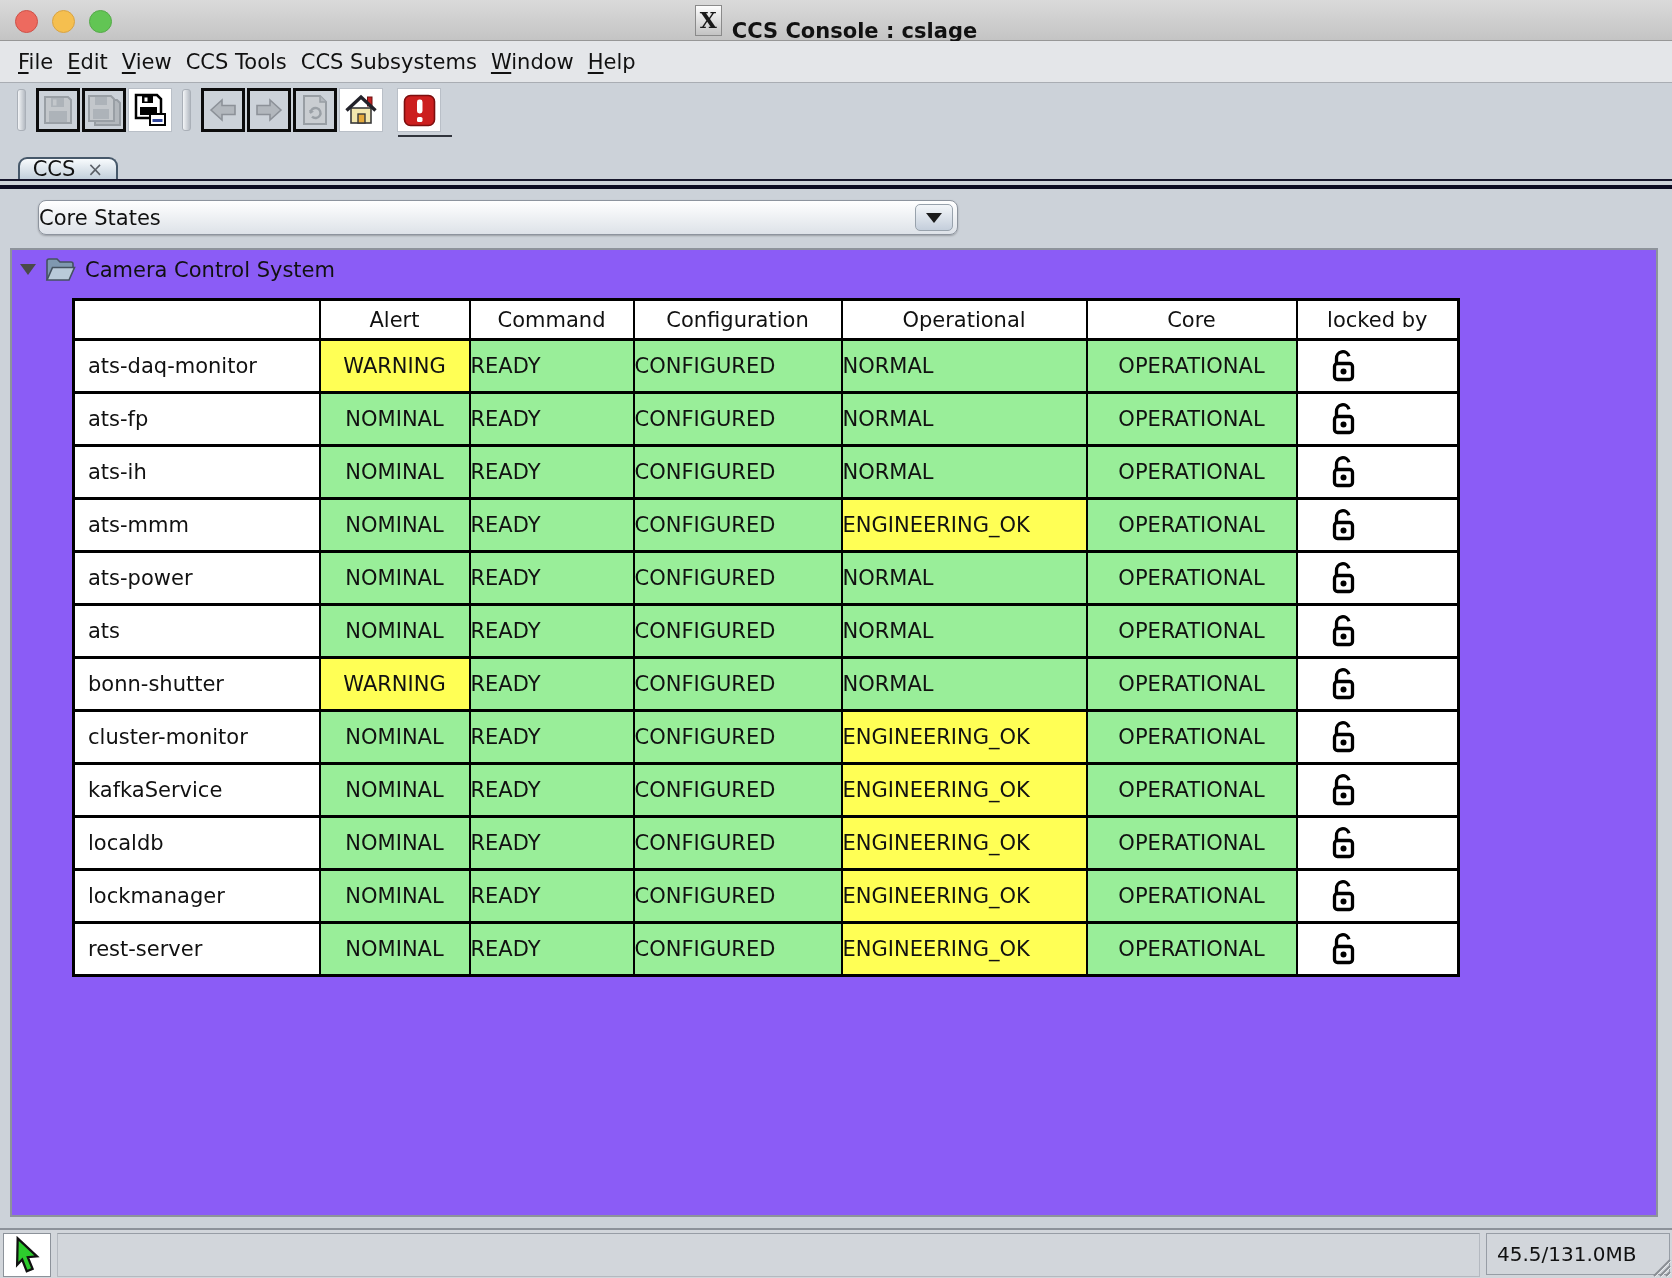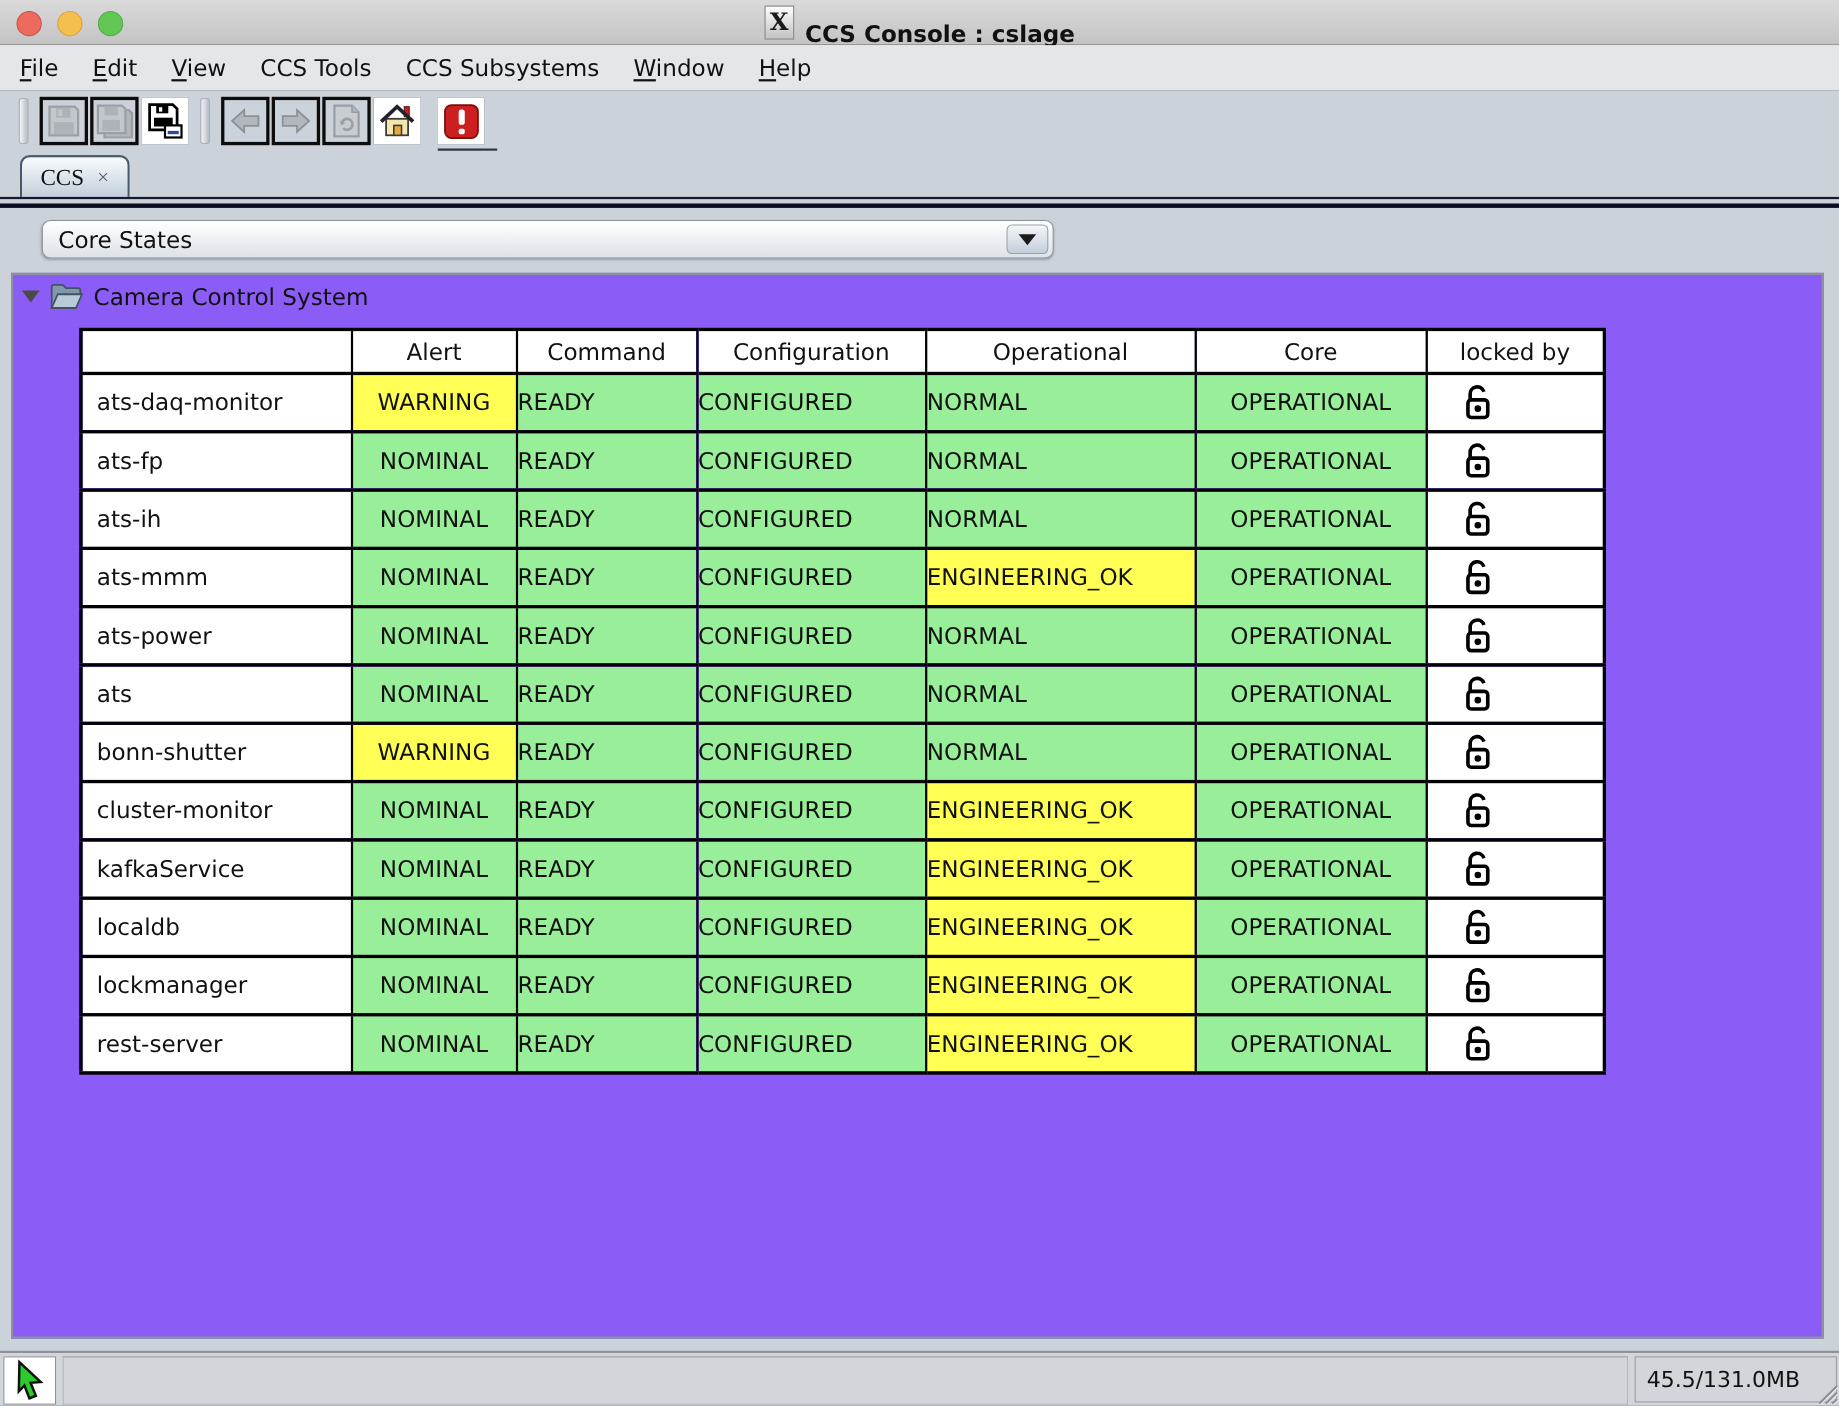--- a/index.html
+++ b/index.html
@@ -16,47 +16,47 @@
   .tl.green{left:89px;background:#62c554;border:1px solid #55aa49;}
   .title-wrap{position:absolute;left:0;right:0;top:0;height:40px;
     display:flex;align-items:center;justify-content:center;gap:10px;}
   .x11-badge{display:inline-flex;align-items:center;justify-content:center;
     width:25px;height:29px;background:linear-gradient(#fdfdfd,#c3c3c3);
     border:1px solid #8a8a8a;font-family:"DejaVu Serif","Liberation Serif",serif;
     font-size:22px;font-weight:bold;color:#1a1a1a;}
   .title-text{font-size:21px;font-weight:bold;margin-top:21px;}
   
   .menubar{position:absolute;top:41px;left:0;right:0;height:41px;background:#e4e6e9;
-    border-bottom:1px solid #a9adb3;display:flex;align-items:center;gap:31px;
+    border-bottom:1px solid #a9adb3;display:flex;align-items:center;gap:14px;
     padding-left:18px;font-size:21px;}
   .menu-item{cursor:default;}
   .menu-item u{text-decoration:underline;text-underline-offset:3px;}
   
   .toolbar{position:absolute;top:83px;left:0;right:0;height:54px;background:#ccd2d9;
     display:flex;align-items:center;padding-left:8px;}
   .grip{width:7px;height:40px;margin:0 9px;border-radius:3px;
     background:linear-gradient(90deg,#f4f6f8,#b4bac2);border:1px solid #aab0b8;}
   .tbtn{width:44px;height:44px;display:flex;align-items:center;justify-content:center;
     margin:0 1px;box-sizing:border-box;}
   .tbtn.off{border:3px solid #0c0c0c;background:transparent;}
   .tbtn.on{border:1px solid #b9bfc7;background:#ffffff;}
   .alert-underline{position:absolute;left:398px;bottom:0;width:54px;height:2px;background:#30343c;}
   
   .tabstrip{position:absolute;top:137px;left:0;right:0;height:42px;}
-  .tab{position:absolute;left:18px;bottom:0;width:100px;height:38px;box-sizing:border-box;
+  .tab{position:absolute;left:18px;bottom:0;width:100px;height:22px;box-sizing:border-box;
     background:linear-gradient(#f8fbfd,#c2cfdb);border:2px solid #46586a;border-bottom:none;
     border-radius:9px 9px 0 0;display:flex;align-items:center;justify-content:center;gap:12px;
-    font-size:21px;font-family:Liberation Serif, serif;}
+    font-size:21px;}
   .tab-close{color:#5a5f66;font-size:19px;line-height:1;}
   .sepline1{position:absolute;top:179px;left:0;right:0;height:2px;background:#17172d;}
   .sepline2{position:absolute;top:185px;left:0;right:0;height:4px;background:#0b0b22;}
   
   .combo{position:absolute;left:38px;top:200px;width:920px;height:35px;box-sizing:border-box;
     border:1px solid #8d949e;border-radius:8px;background:linear-gradient(#ffffff,#dde2e8);
-    display:flex;align-items:center;padding-left:14px;font-size:21px;
+    display:flex;align-items:center;font-size:21px;
     box-shadow:0 1px 2px rgba(0,0,0,.25);}
   .combo-btn{position:absolute;right:4px;top:3px;bottom:3px;width:36px;border-radius:5px;
     background:linear-gradient(#f3f6f9,#c4cedb);border:1px solid #98a2ac;
     display:flex;align-items:center;justify-content:center;}
   .combo-arrow{width:0;height:0;border-left:8px solid transparent;
     border-right:8px solid transparent;border-top:10px solid #1b1b1b;}
   
   .panel{position:absolute;left:10px;top:248px;width:1648px;height:969px;box-sizing:border-box;
     background:#8b5cf6;border:2px solid #8d939b;}
   .tree-row{position:absolute;left:8px;top:6px;display:flex;align-items:center;gap:9px;

